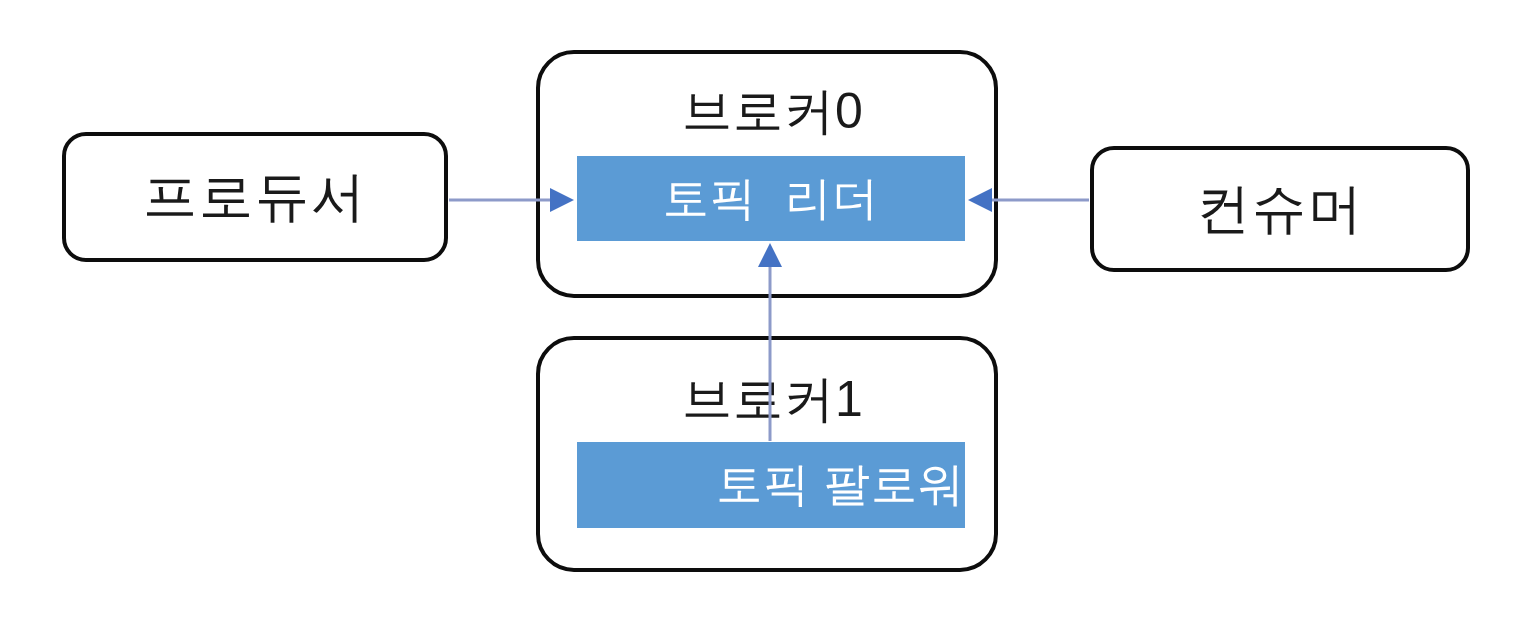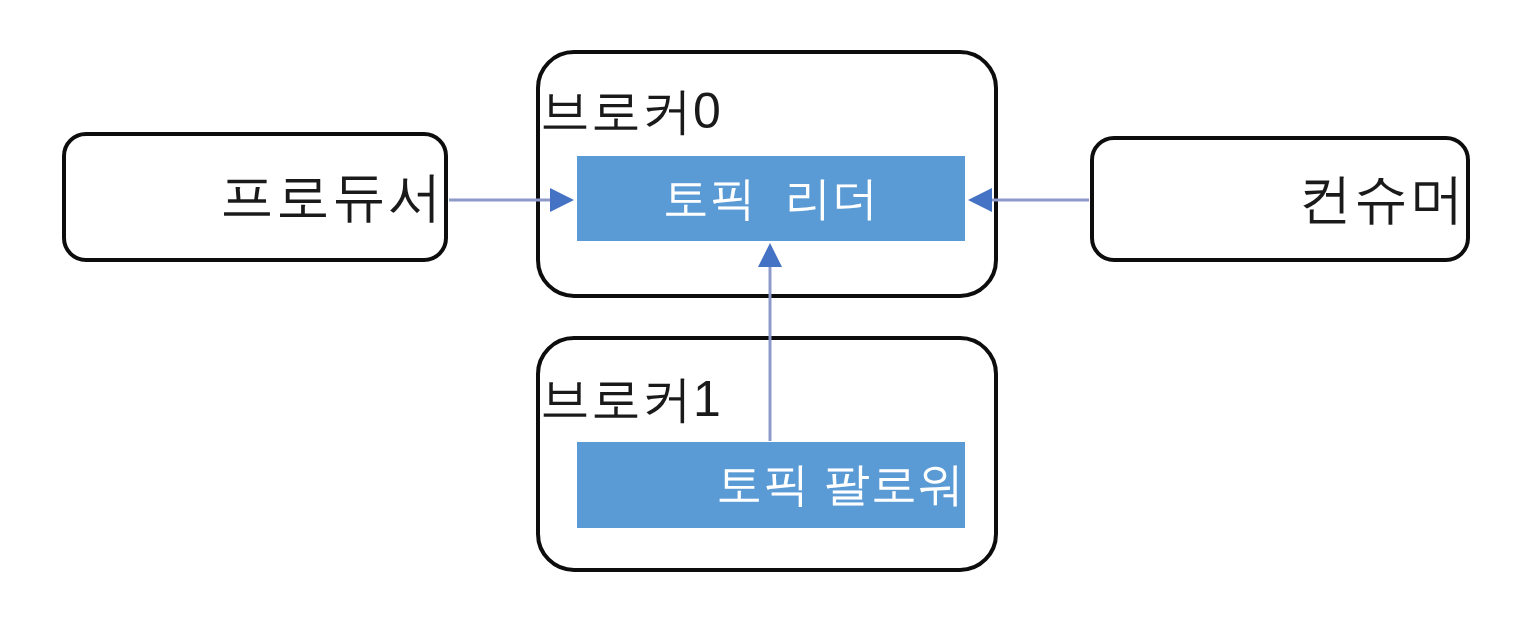--- a/index.html
+++ b/index.html
@@ -23,39 +23,39 @@
   }
   .node {
     position: absolute;
     background: var(--background);
     border: 4px solid var(--box-border);
   }
   .outer {
     border-radius: 24px;
     display: flex;
     align-items: center;
-    justify-content: flex-end;
+    justify-content: center;
   }
   .outer-label {
     font-size: 54px;
     color: var(--label-color);
     letter-spacing: 2px;
     white-space: nowrap;
   }
   .producer { left: 62px;   top: 132px; width: 386px; height: 130px; }
-  .consumer { left: 1090px; top: 136px; width: 380px; height: 126px; }
+  .consumer { left: 1090px; top: 146px; width: 380px; height: 126px; }
   .broker {
     border-radius: 38px;
   }
   .broker0 { left: 536px; top: 50px;  width: 462px; height: 248px; }
   .broker1 { left: 536px; top: 336px; width: 462px; height: 236px; }
   .broker-title {
     position: absolute;
-    left: 0; right: 0;
-    text-align: left;
+    left: 12px; right: 0;
+    text-align: center;
     font-size: 50px;
     color: var(--label-color);
     letter-spacing: 1px;
     white-space: nowrap;
   }
   .broker0 .broker-title { top: 24px; }
   .broker1 .broker-title { top: 26px; }
   .partition {
     position: absolute;
     left: 37px;

